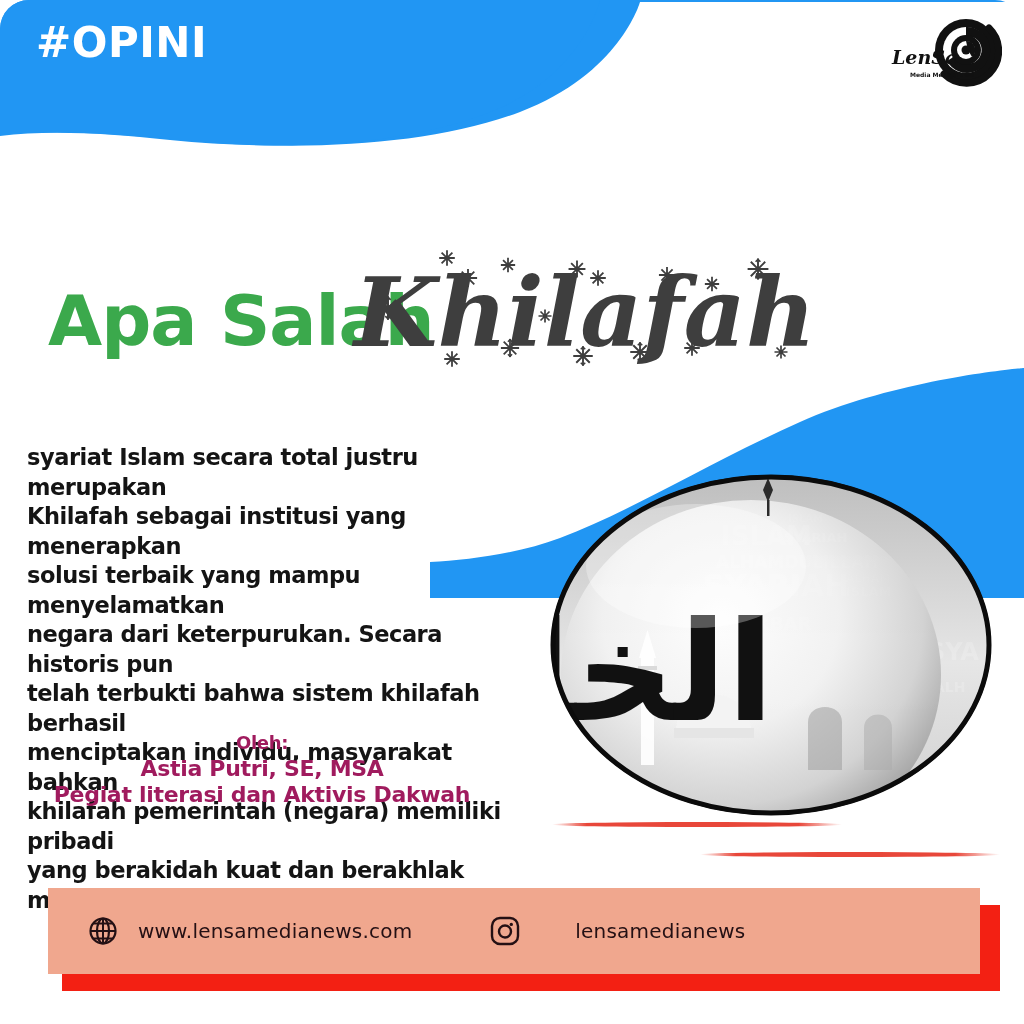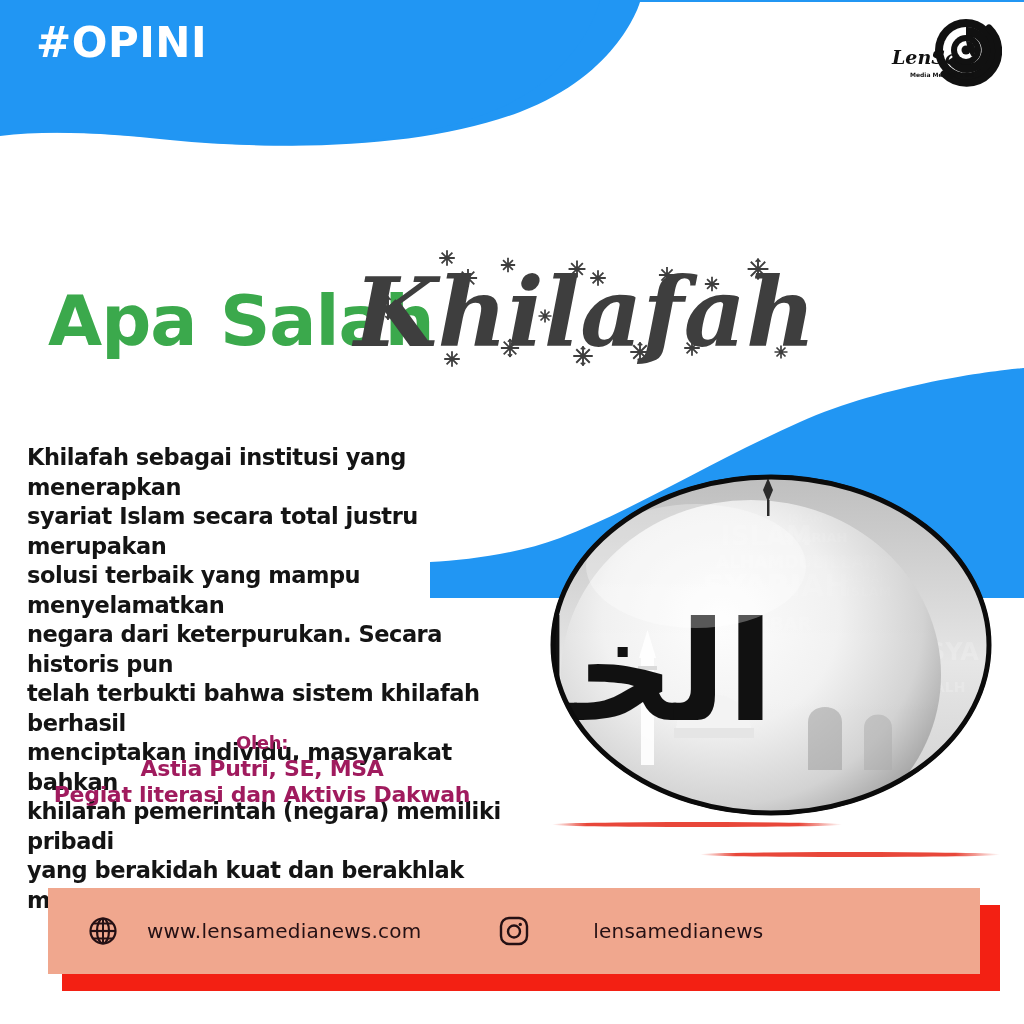--- a/index.html
+++ b/index.html
@@ -1,18 +1,18 @@
 <!DOCTYPE html>
 <html><head>
 <meta charset="utf-8">
 <style>
   html,body{margin:0;padding:0;background:#fff;}
   body{width:1024px;height:1024px;overflow:hidden;font-family:"Liberation Sans",sans-serif;}
 
-  #poster{position:relative;width:1024px;height:1024px;background:#ffffff;overflow:hidden;}
+  #poster{position:relative;width:1024px;height:1024px;background:#ffffff;overflow:hidden;border-radius:29px;}
 
   
   .topwave{position:absolute;left:0;top:0;width:1024px;height:160px;}
   .opini{
     position:absolute;left:36px;top:22px;
     font-family:"DejaVu Sans","Liberation Sans",sans-serif;
     font-weight:bold;font-size:42px;letter-spacing:0.5px;
     color:#ffffff;line-height:1;white-space:nowrap;
   }
 
@@ -61,21 +61,21 @@
       border-radius:50%;}
   .redline.l1{left:552px;top:822px;width:290px;}
   .redline.l2{left:700px;top:852px;width:300px;}
 
   
   .foot-shadow{position:absolute;left:62px;top:905px;width:938px;height:86px;background:#F32013;}
   .foot-bar{position:absolute;left:48px;top:888px;width:932px;height:86px;background:#F0A78E;}
   .foot-row{position:absolute;left:48px;top:888px;width:932px;height:86px;display:flex;align-items:center;}
   .foot-item{display:flex;align-items:center;color:#241014;
     font-family:"DejaVu Sans","Liberation Sans",sans-serif;font-size:20px;letter-spacing:0.2px;}
-  .foot-item .lbl{margin-left:29px;white-space:nowrap;}
+  .foot-item .lbl{margin-left:20px;white-space:nowrap;}
   .fi-web{margin-left:40px;}
   .fi-fb{margin-left:88px;}
   .fi-ig{margin-left:78px;gap:35px;}
   .ico{width:30px;height:30px;flex:0 0 30px;display:block;}
 </style>
 </head>
 <body>
 
 <div id="poster">
 
@@ -161,22 +161,22 @@
         </g>
         <g transform="translate(441,118) scale(0.5)">
           <path d="M0,-13 L0,13 M-13,0 L13,0 M-9,-9 L9,9 M-9,9 L9,-9" stroke="#3e3e3e" stroke-width="3.4"></path>
         </g>
       </g>
       <text x="14" y="112" font-family="'DejaVu Serif','Liberation Serif',serif" font-style="italic" font-weight="bold" font-size="96" fill="#3e3e3e">Khilafah?</text>
     </svg>
   </div>
 
   <div class="body-copy">
+    <p>syariat Islam secara total justru merupakan</p>
     <p>Khilafah sebagai institusi yang menerapkan</p>
-    <p>syariat Islam secara total justru merupakan</p>
     <p>solusi terbaik yang mampu menyelamatkan</p>
     <p>negara dari keterpurukan. Secara historis pun</p>
     <p>telah terbukti bahwa sistem khilafah berhasil</p>
     <p>menciptakan individu, masyarakat bahkan</p>
     <p>khilafah pemerintah (negara) memiliki pribadi</p>
     <p>yang berakidah kuat dan berakhlak mulia.</p>
   </div>
 
   <div class="byline">
     <div class="b1">Oleh:</div>

